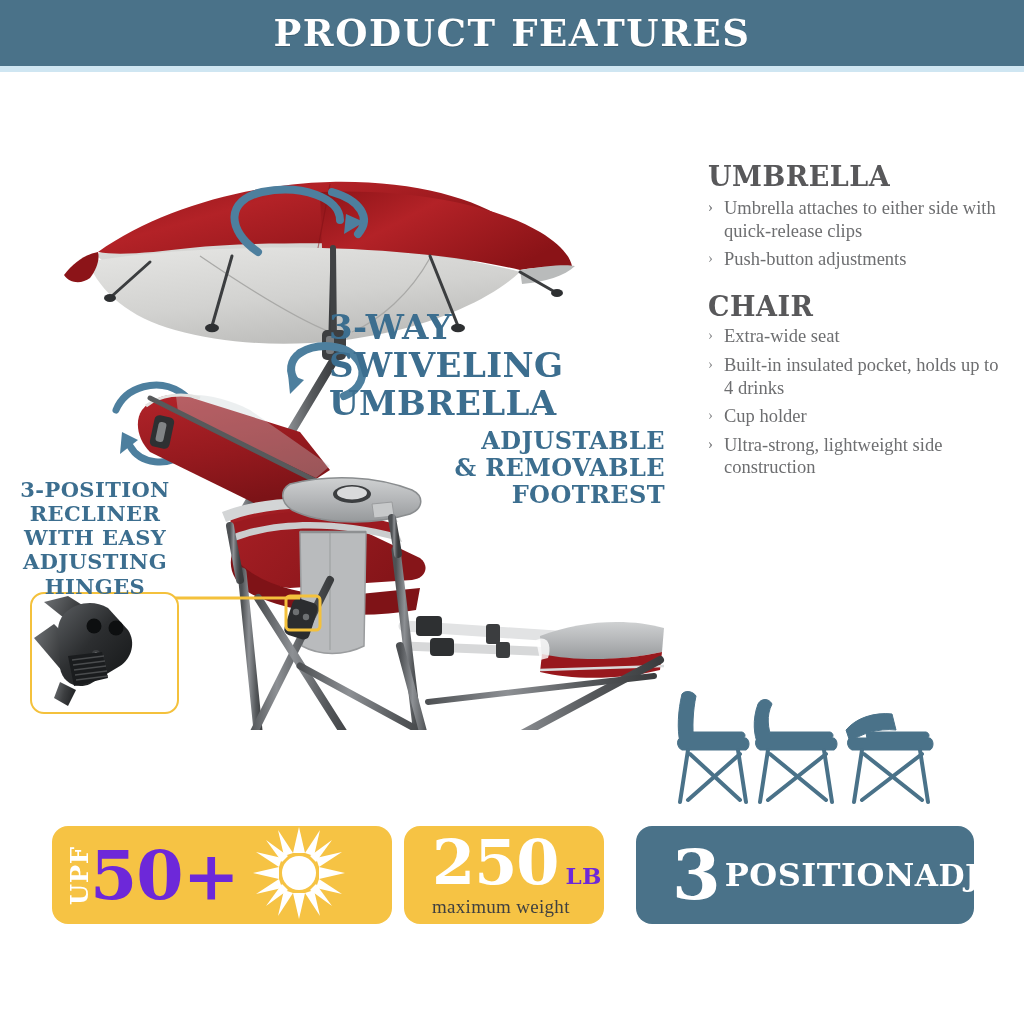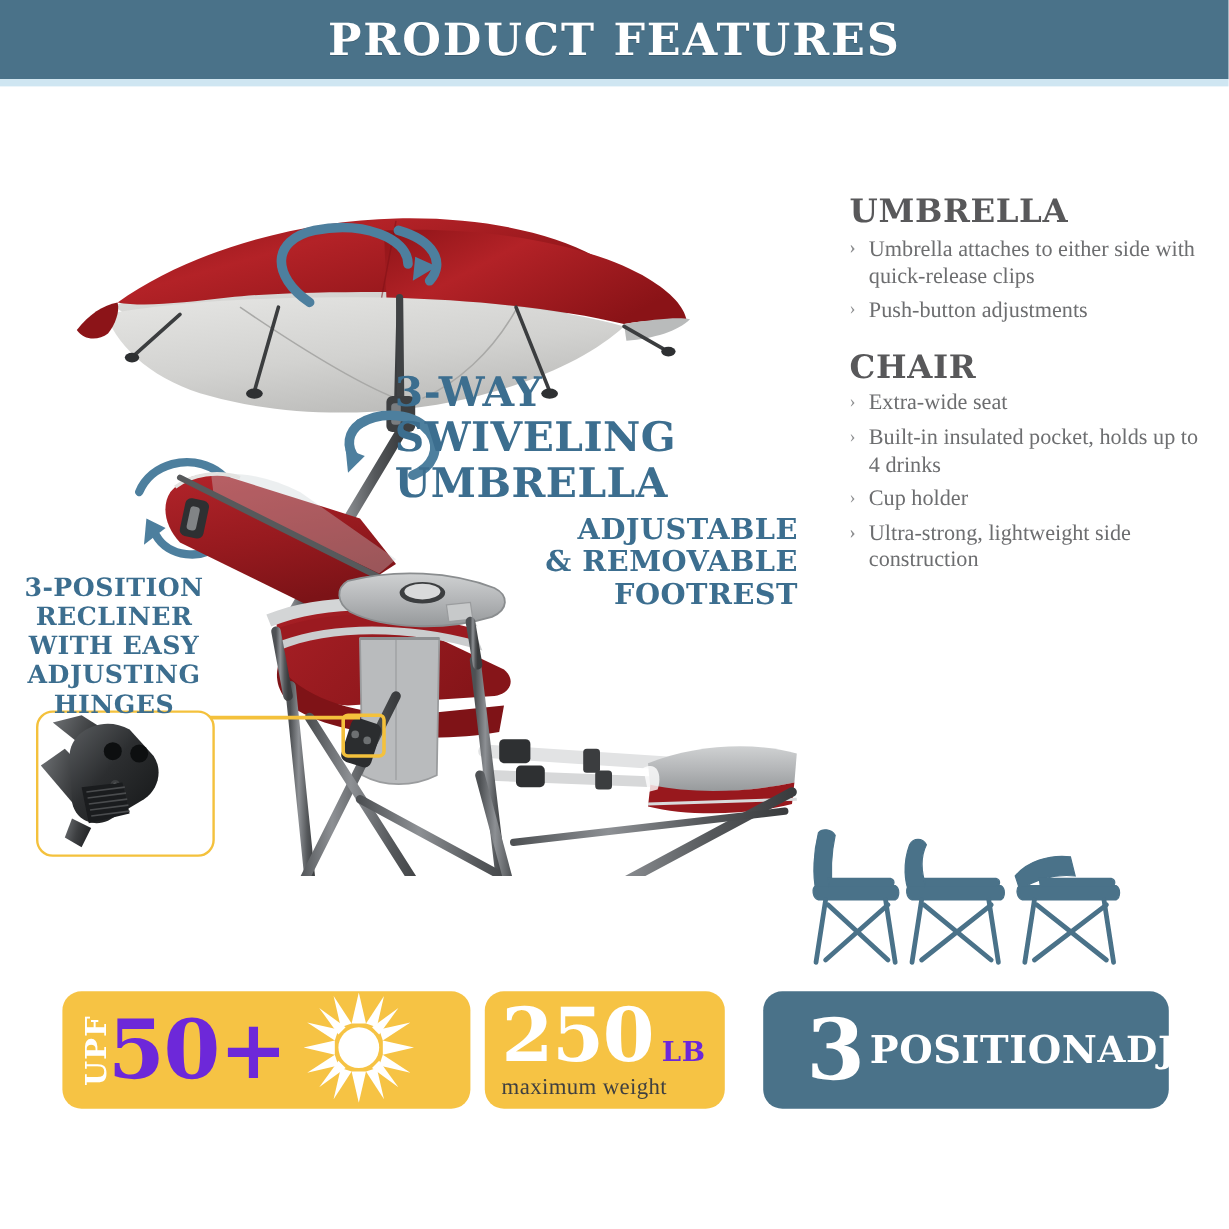--- a/index.html
+++ b/index.html
@@ -117,21 +117,21 @@
     color:#6d28d9;
     font-family:"DejaVu Serif", serif;
     font-weight:bold;
     font-size:68px;
     line-height:1;
     letter-spacing:-1px;
     margin-left:-4px;
   }
   .sun{margin-left:14px;}
 
-  .weight-inner{display:flex;flex-direction:column;justify-content:flex-end;width:100%;padding-left:14px;}
+  .weight-inner{display:flex;flex-direction:column;justify-content:flex-end;width:100%;padding-left:28px;}
   .weight-row{display:flex;align-items:baseline;}
   .weight-num{
     color:#ffffff;font-family:"DejaVu Serif", serif;font-weight:bold;
     font-size:62px;line-height:1;letter-spacing:-1px;
   }
   .weight-unit{
     color:#6d28d9;font-family:"DejaVu Serif", serif;font-weight:bold;
     font-size:23px;margin-left:7px;letter-spacing:.5px;
   }
   .weight-sub{

